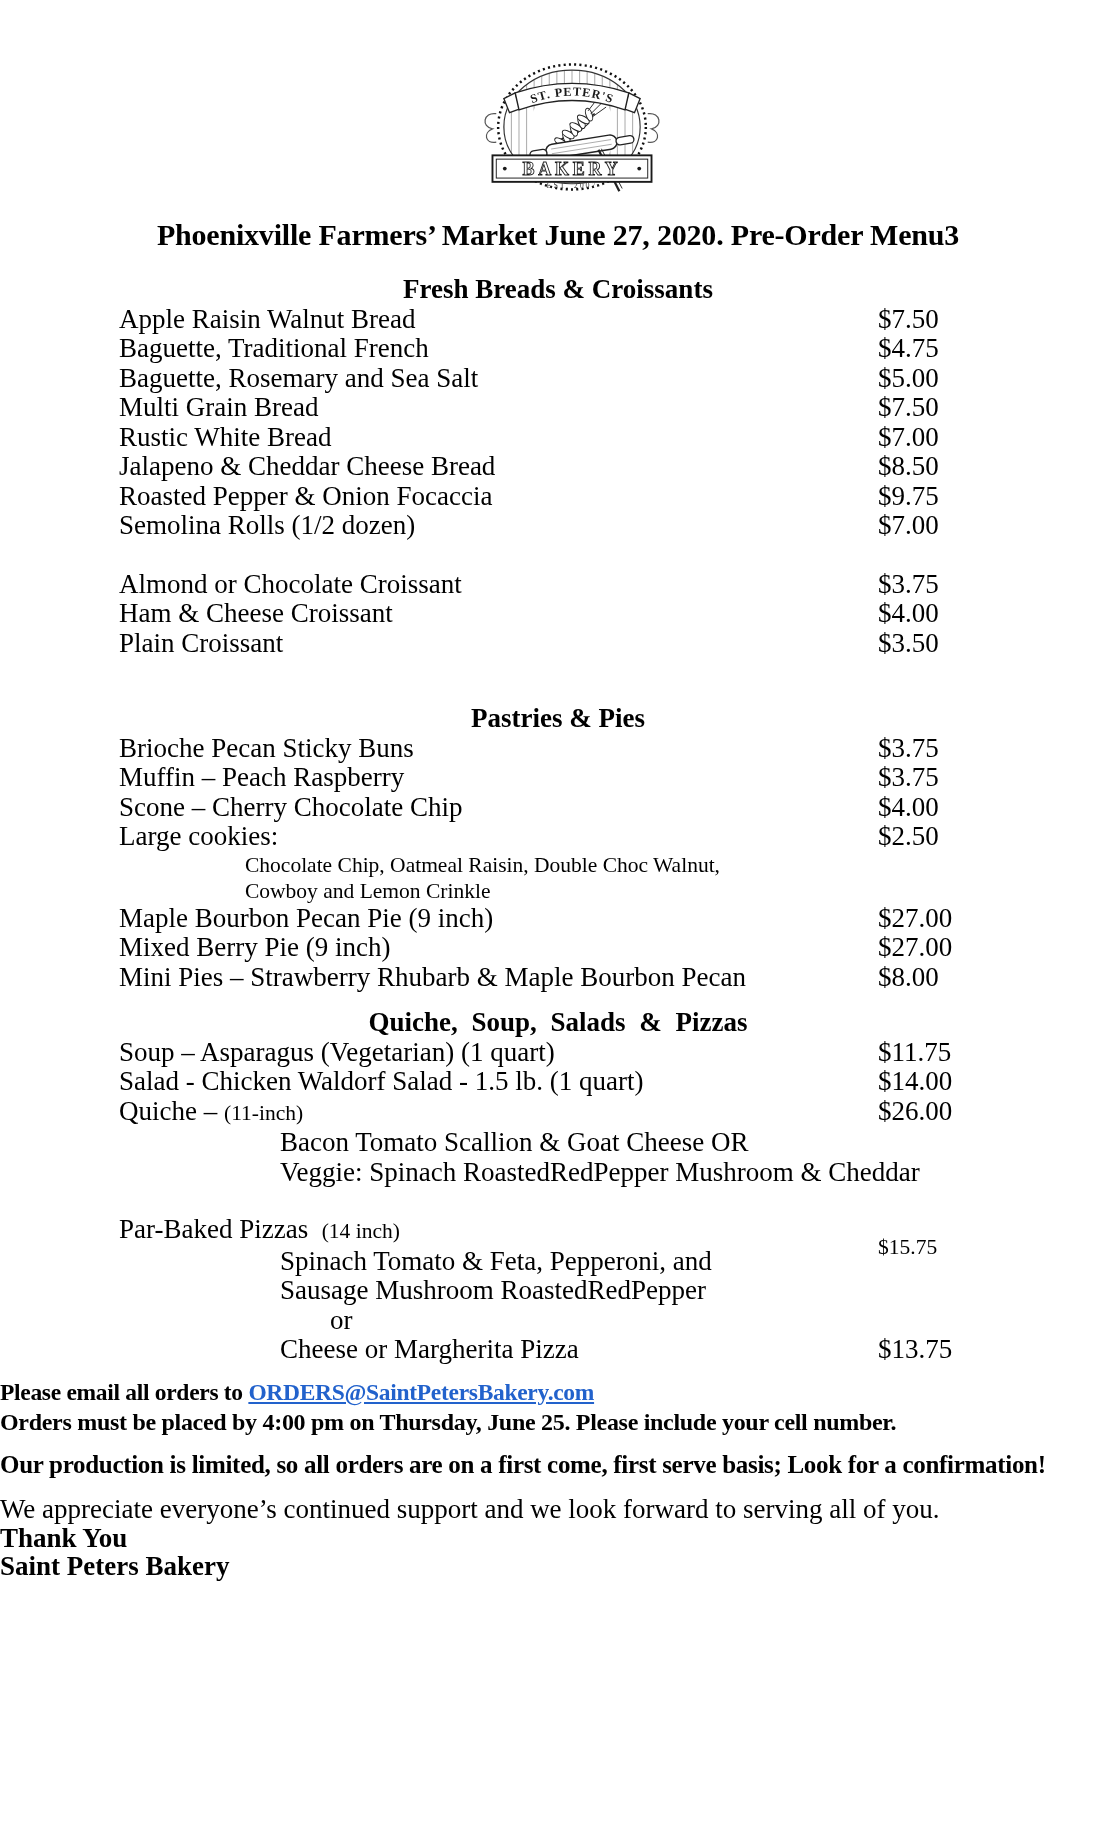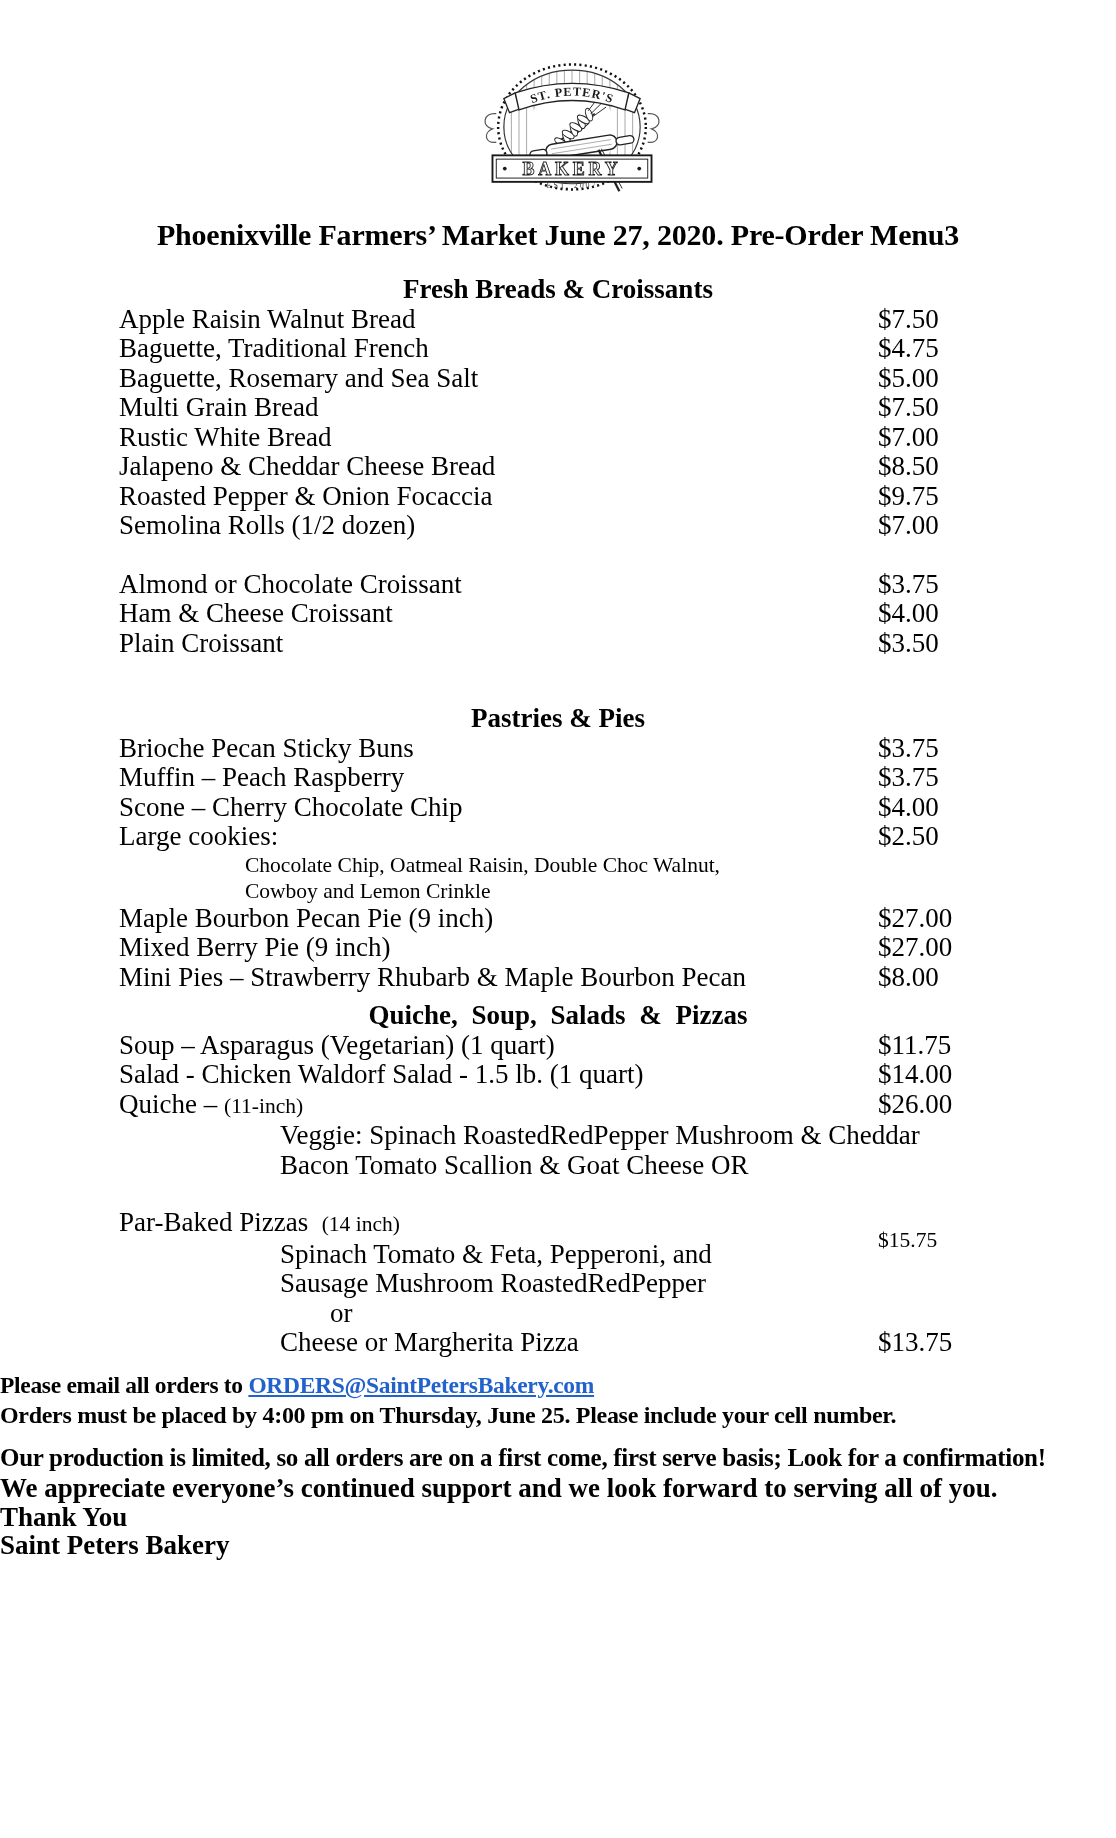--- a/index.html
+++ b/index.html
@@ -17,38 +17,38 @@
   .title {
     margin:20px 0 0 0; font-size:30px; line-height:36px; font-weight:700;
     text-align:center; letter-spacing:-0.2px;
   }
   
   .section-header {
     margin:0; font-size:27px; line-height:29.5px; font-weight:700; text-align:center;
   }
   #breads .section-header  { margin-top:22px; }
   #pastries .section-header{ margin-top:46px; }
-  #quiche .section-header  { margin-top:9px; word-spacing:7px; }
+  #quiche .section-header  { margin-top:16px; word-spacing:7px; }
   #other .section-header   { margin-top:24px; }
   .row { position:relative; padding-left:119px; font-size:27px; line-height:29.5px; }
   .row .item-price { position:absolute; left:878px; top:0; }
   .row .item-price.small { font-size:21.5px; top:18px; }
   .size-note { font-size:21.5px; }
   .sub   { padding-left:280px; }
   .or-row{ padding-left:330px; }
   .note  { padding-left:245px; font-size:21.5px; line-height:26px; }
   .gap-sm { height:29px; }
   .gap-md { height:28px; }
   
   .footer { text-align:left; }
   .email-line { margin-top:12px; font-size:23.5px; line-height:30px; font-weight:700; letter-spacing:-0.3px; }
   .email-link { color:#2262cc; text-decoration:underline; cursor:pointer; }
   .deadline   { font-size:24px; line-height:30px; font-weight:700; letter-spacing:-0.3px; }
   .production { margin-top:13px; font-size:25px; line-height:30px; font-weight:700; letter-spacing:-0.3px; }
-  .appreciation { font-size:27px; line-height:30px; font-weight:700; }
+  .appreciation { margin-top:14px; font-size:27px; line-height:30px; font-weight:400; }
   .thanks    { font-size:27px; line-height:28px; font-weight:700; }
   .signature { font-size:27px; line-height:28px; font-weight:700; }
 </style>
 </head>
 <body>
 
 <div class="page">
 
   <div class="logo-wrap">
     <svg width="190" height="142" viewBox="0 0 200 150">
@@ -163,22 +163,22 @@
     <div class="row"><span class="item-name">Maple Bourbon Pecan Pie (9 inch)</span><span class="item-price">$27.00</span></div>
     <div class="row"><span class="item-name">Mixed Berry Pie (9 inch)</span><span class="item-price">$27.00</span></div>
     <div class="row"><span class="item-name">Mini Pies – Strawberry Rhubarb &amp; Maple Bourbon Pecan</span><span class="item-price">$8.00</span></div>
   </section>
 
   <section id="quiche">
     <h2 class="section-header">Quiche, Soup, Salads &amp; Pizzas</h2>
     <div class="row"><span class="item-name">Soup – Asparagus (Vegetarian) (1 quart)</span><span class="item-price">$11.75</span></div>
     <div class="row"><span class="item-name">Salad - Chicken Waldorf Salad - 1.5 lb. (1 quart)</span><span class="item-price">$14.00</span></div>
     <div class="row"><span class="item-name">Quiche –</span>&nbsp;<span class="size-note">(11-inch)</span><span class="item-price">$26.00</span></div>
+    <div class="row sub">Bacon Tomato Scallion &amp; Goat Cheese OR</div>
     <div class="row sub">Veggie: Spinach RoastedRedPepper Mushroom &amp; Cheddar</div>
-    <div class="row sub">Bacon Tomato Scallion &amp; Goat Cheese OR</div>
     <div class="gap-md"></div>
     <div class="row"><span class="item-name">Par-Baked Pizzas</span>&nbsp;&nbsp;<span class="size-note">(14 inch)</span><span class="item-price small">$15.75</span></div>
     <div class="row sub">Spinach Tomato &amp; Feta, Pepperoni, and</div>
     <div class="row sub">Sausage Mushroom RoastedRedPepper</div>
     <div class="row or-row">or</div>
     <div class="row sub"><span class="item-name">Cheese or Margherita Pizza</span><span class="item-price">$13.75</span></div>
   </section>
 
 
   <div class="footer">

